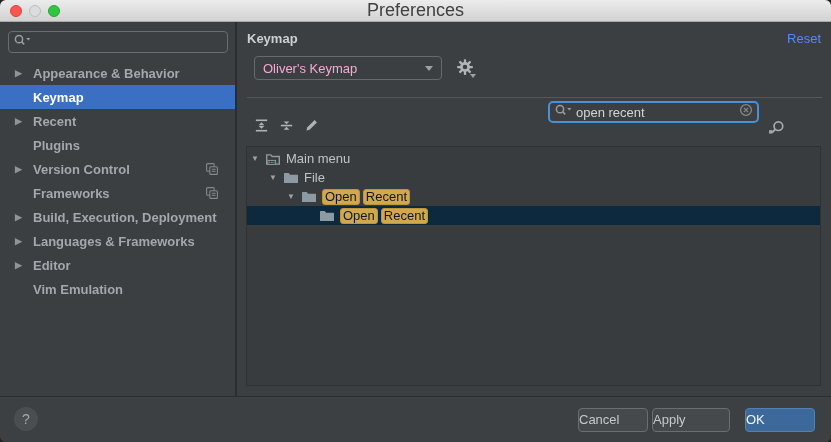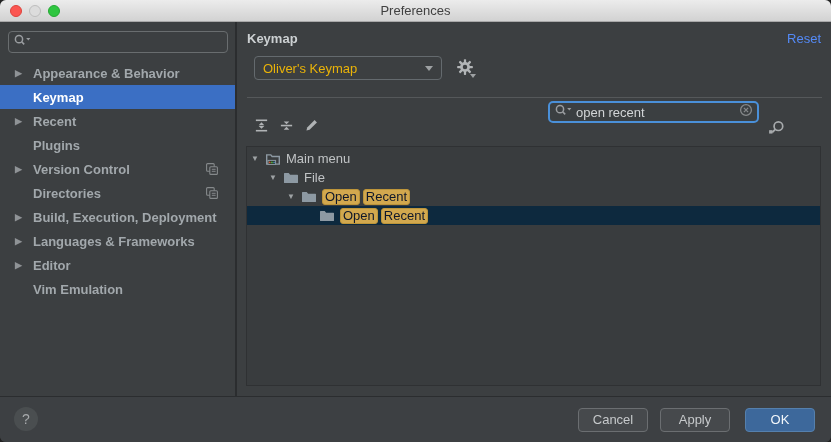--- a/index.html
+++ b/index.html
@@ -9,21 +9,21 @@
             display:flex; flex-direction:column; background:#3c3f41; }
 
   
   .titlebar { flex:0 0 22px; height:22px; background:linear-gradient(#ececec,#d2d2d2);
               border-bottom:1px solid #a8a8a8; position:relative; }
   .traffic { position:absolute; top:5px; left:10px; display:flex; gap:7px; }
   .light { width:12px; height:12px; border-radius:50%; }
   .light.close { background:var(--c-close,#fb5651); border:1px solid #dd423c; }
   .light.min   { background:var(--c-min,#dcdcdc);   border:1px solid #bdbdbd; }
   .light.zoom  { background:var(--c-zoom,#2fc640);  border:1px solid #25a833; }
-  .tb-title { text-align:center; line-height:21px; font-size:13px; color:#414141; }
+  .tb-title { text-align:center; line-height:21px; font-size:18px; color:#414141; }
 
   
   .content { flex:1; display:flex; min-height:0; }
 
   .sidebar { flex:0 0 237px; width:237px; border-right:2px solid #2b2d2f; position:relative; }
   .sb-search { margin:9px 7px 0 8px; height:22px; border:1px solid #696d6f; border-radius:4px;
                display:flex; align-items:center; padding:0 4px; }
   .sb-search input { flex:1; background:transparent; border:none; outline:none;
                      color:#c7cacc; font:13px "Liberation Sans",sans-serif; min-width:0; }
   .sb-items { margin-top:8px; }
@@ -32,21 +32,21 @@
   .sb-item.selected { background:var(--c-sel,#3b6fc4); color:#ffffff; }
   .sb-arrow { width:18px; font-size:9px; color:#8f9396; }
   .sb-badge { position:absolute; right:16px; top:5px; width:14px; height:14px; }
 
   .main { flex:1; position:relative; background:#3c3f41; }
   .page-title { position:absolute; left:10px; top:9px; font-size:13px; font-weight:bold; color:#ccd0d2; }
   .reset-link { position:absolute; right:10px; top:9px; font-size:13px; font-weight:normal;
                 color:var(--c-link,#548af7); cursor:pointer; }
   .combo { position:absolute; left:17px; top:34px; width:188px; height:24px;
            border:1px solid #646a6e; border-radius:4px; display:flex; align-items:center;
-           padding:0 8px; color:#eab308; font-size:13px; }
+           padding:0 8px; color:#f9a8d4; font-size:13px; }
   .combo-arrow { margin-left:auto; width:0; height:0; border-left:4px solid transparent;
                  border-right:4px solid transparent; border-top:5px solid #9ea1a3; }
   .gear-btn { position:absolute; left:219px; top:36px; width:20px; height:20px; }
   .gear-caret { position:absolute; left:233px; top:52px; width:0; height:0;
                 border-left:3px solid transparent; border-right:3px solid transparent;
                 border-top:4px solid #9ea1a3; }
   .based-on { position:absolute; right:10px; top:41px; font-size:13px; color:#8a8e91; }
   .hsep { position:absolute; left:10px; right:9px; top:75px; height:1px; background:#55585a; }
 
   .kb-toolbar { position:absolute; left:15px; top:96px; display:flex; gap:7px; }
@@ -66,24 +66,24 @@
   .tr-arrow { width:12px; text-align:center; font-size:8px; color:#9ea2a4; margin-right:4px; flex:0 0 12px; }
   .tr-icon { width:16px; height:16px; margin-right:5px; flex:0 0 16px; }
   .hl { display:inline-block; background:var(--c-hl,#d2a84e); color:#0f172a; border:1px solid #bd953a;
         border-radius:3px; padding:0 2px; margin-right:3px; line-height:14px; }
 
   
   .bottombar { flex:0 0 46px; border-top:1px solid #2b2d2f; background:#3d4043; position:relative; }
   .help-btn { position:absolute; left:14px; top:10px; width:24px; height:24px; border-radius:50%;
               background:#4a4e50; color:#a6a9ab; font-size:14px; text-align:center; line-height:24px; }
   .btn { position:absolute; top:11px; height:24px; border-radius:4px; font-size:13px;
-         text-align:center; line-height:22px; cursor:default; }
+         line-height:22px; cursor:default; }
   .btn.gray { background:#46494c; border:1px solid #6b6e71; color:#c6c9cb; }
   .btn-cancel { right:183px; width:70px; }
-  .btn-apply { right:101px; width:70px; }
+  .btn-apply { right:101px; width:78px; }
   .btn-ok { right:16px; width:70px; background:var(--c-ok,#3d689b); border:1px solid #5580ad; color:#f2f6fa;margin-left:31px; }
 </style>
 </head>
 <body>
 
 <div class="window">
 
   <div class="titlebar">
     <div class="traffic">
       <span class="light close"></span>
@@ -126,21 +126,21 @@
             <span>Version Control</span>
             <span class="sb-badge"><svg width="14" height="14" viewBox="0 0 14 14">
                 <rect x="1.6" y="1.6" width="7.6" height="7.6" rx="1" fill="none" stroke="#85898b" stroke-width="1.1"></rect>
                 <rect x="4.8" y="4.8" width="7.6" height="7.6" rx="1" fill="#3c3f41" stroke="#85898b" stroke-width="1.1"></rect>
                 <line x1="6.8" y1="7.3" x2="10.6" y2="7.3" stroke="#85898b" stroke-width="1"></line>
                 <line x1="6.8" y1="9.3" x2="10.6" y2="9.3" stroke="#85898b" stroke-width="1"></line>
               </svg></span>
           </div>
           <div class="sb-item">
             <span class="sb-arrow"></span>
-            <span>Directories</span>
+            <span>Frameworks</span>
             <span class="sb-badge"><svg width="14" height="14" viewBox="0 0 14 14">
                 <rect x="1.6" y="1.6" width="7.6" height="7.6" rx="1" fill="none" stroke="#85898b" stroke-width="1.1"></rect>
                 <rect x="4.8" y="4.8" width="7.6" height="7.6" rx="1" fill="#3c3f41" stroke="#85898b" stroke-width="1.1"></rect>
                 <line x1="6.8" y1="7.3" x2="10.6" y2="7.3" stroke="#85898b" stroke-width="1"></line>
                 <line x1="6.8" y1="9.3" x2="10.6" y2="9.3" stroke="#85898b" stroke-width="1"></line>
               </svg></span>
           </div>
           <div class="sb-item">
             <span class="sb-arrow">▶</span>
             <span>Build, Execution, Deployment</span>

